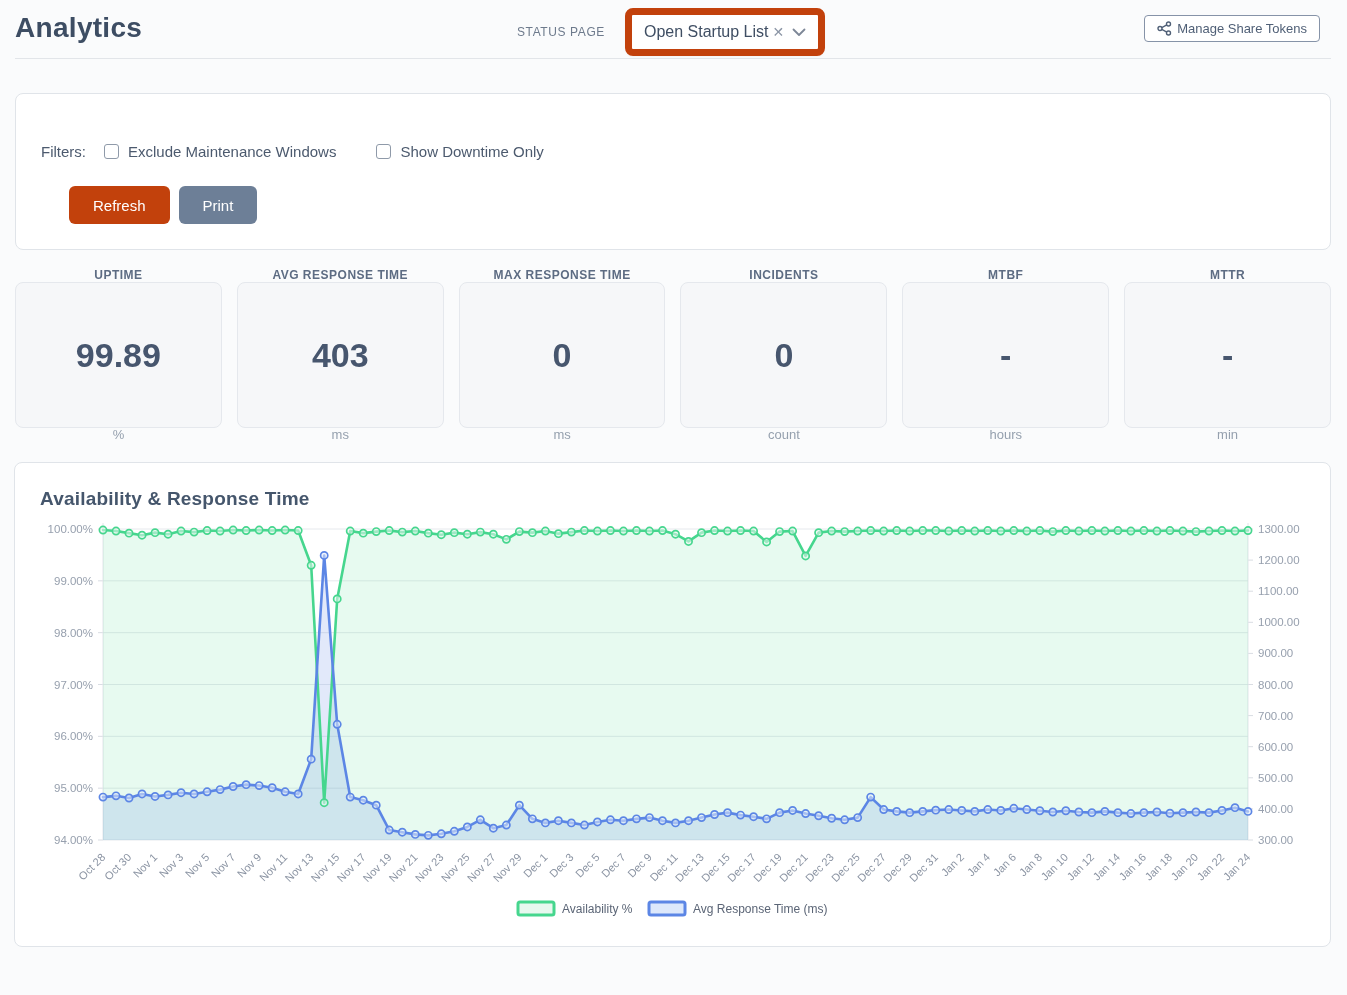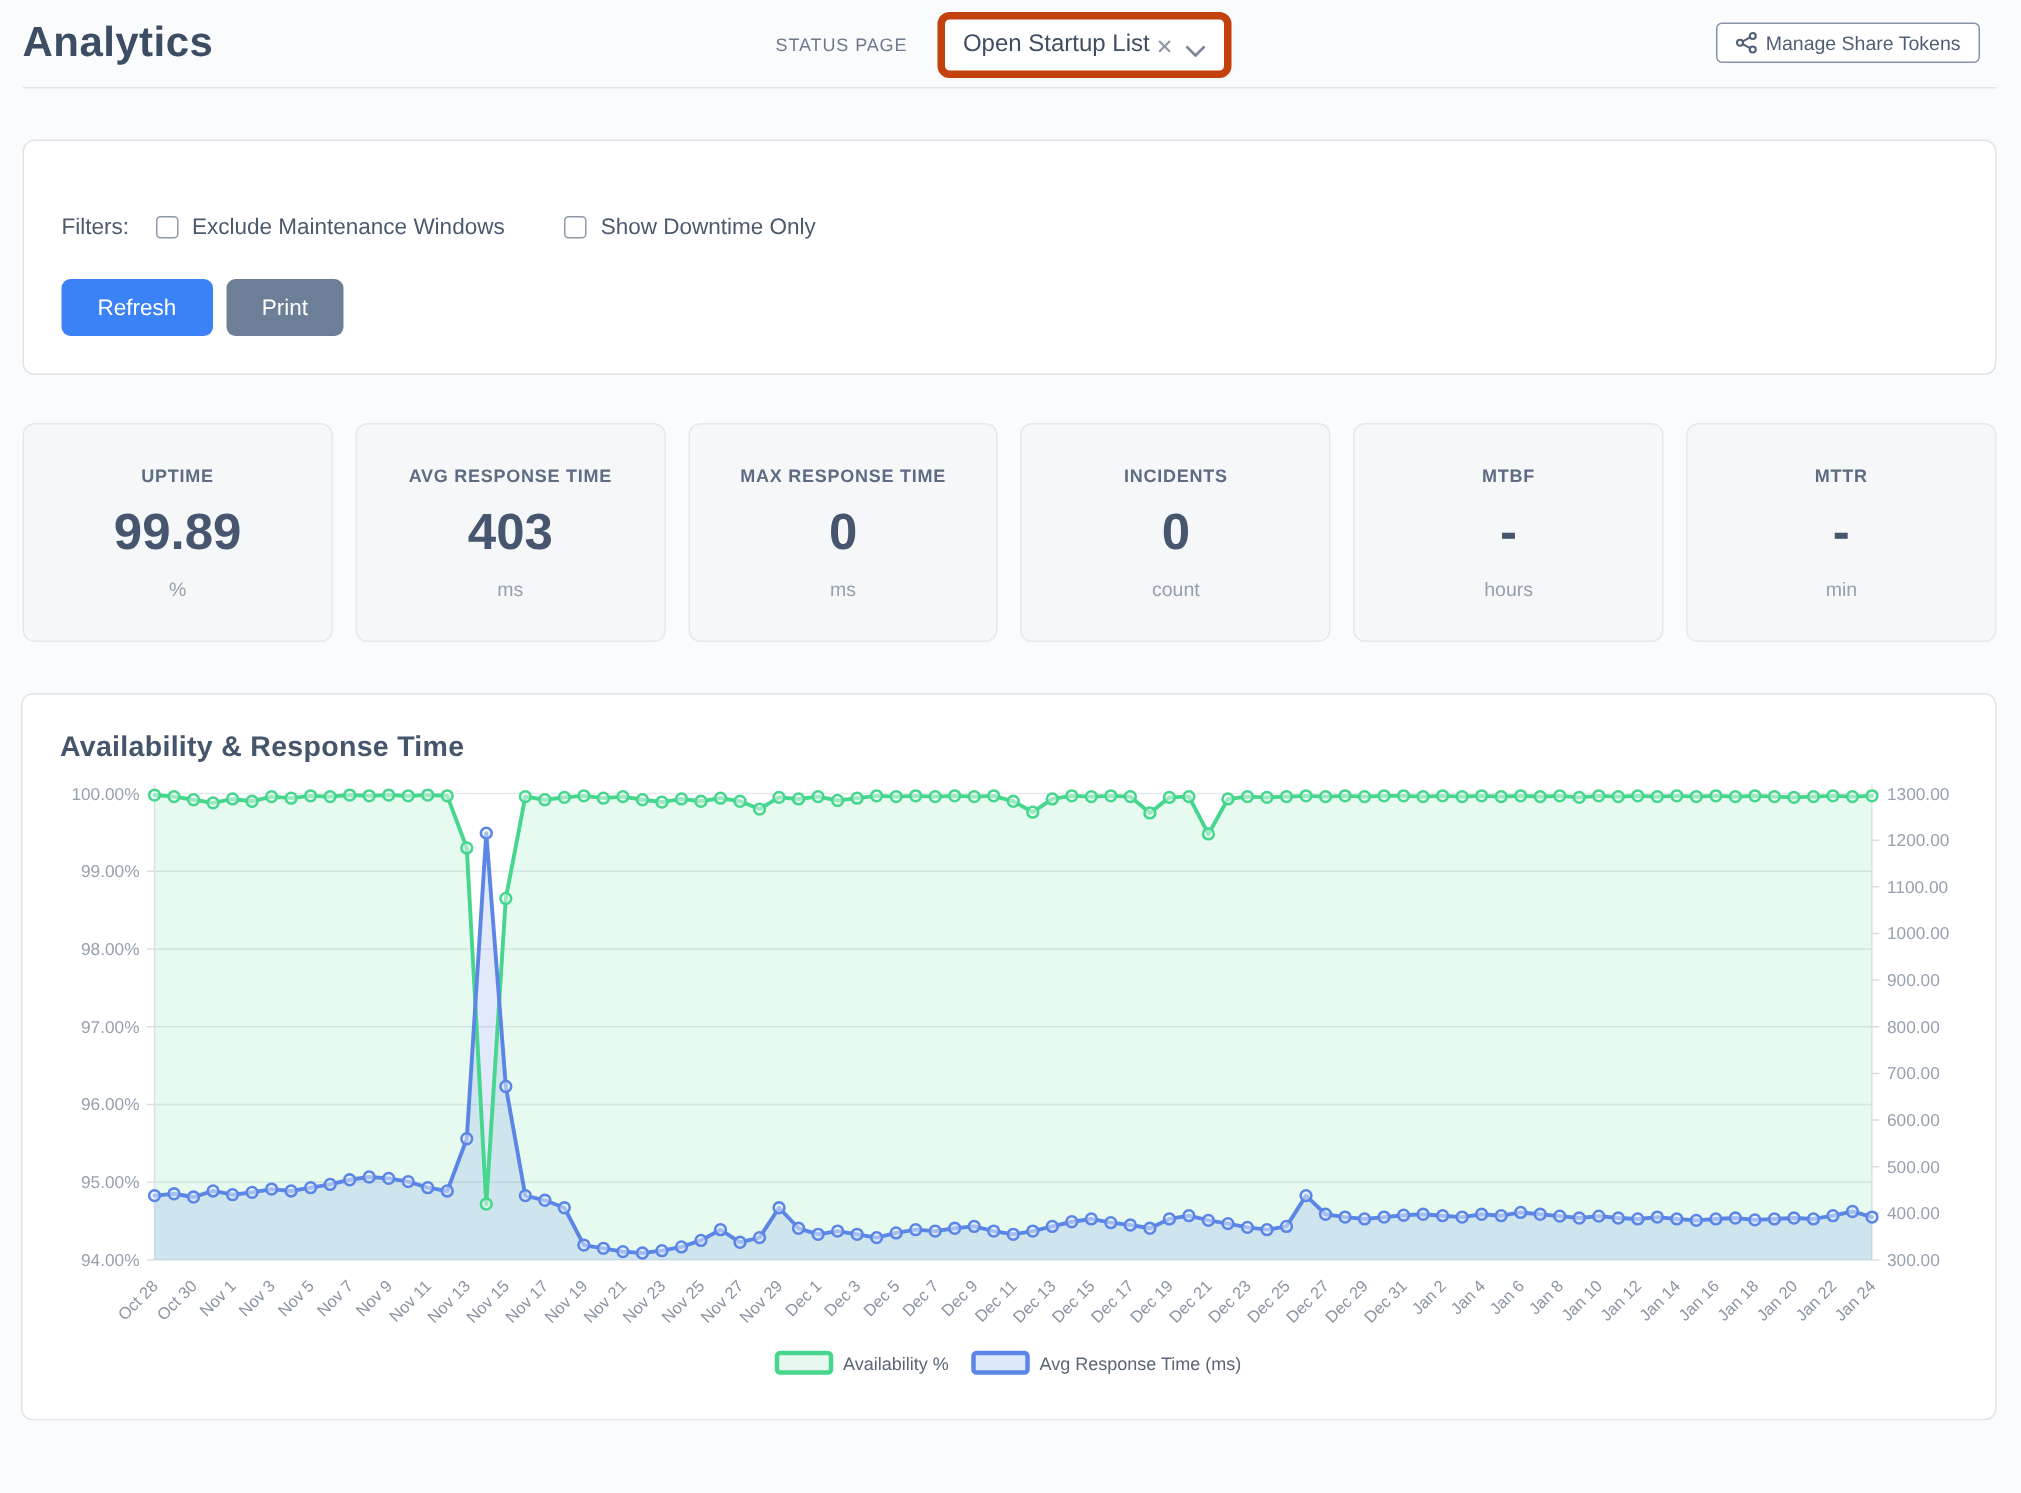--- a/index.html
+++ b/index.html
@@ -5,21 +5,21 @@
   * { margin:0; padding:0; box-sizing:border-box; }
   html,body { background:#fafbfc; font-family:"Liberation Sans", sans-serif; }
   body { width:1347px; }
 
   
   .header { display:flex; align-items:center; justify-content:space-between;
             padding:12px 27px 14px 15px; }
   .title { font-size:28px; font-weight:700; color:#3d4d63; letter-spacing:.3px; }
   .status-group { display:flex; align-items:center; gap:20px; position:absolute; left:517px; top:8px; }
   .status-label { font-size:12px; color:#6d7a8c; letter-spacing:.6px; font-weight:500; }
-  .select-box { display:flex; align-items:flex-end; gap:6px; background:#fff; border:5px solid #c2410c;
+  .select-box { display:flex; align-items:center; gap:6px; background:#fff; border:7px solid #c2410c;
                 border-radius:8px; padding:8px 12px; min-width:178px; cursor:pointer;
                 box-shadow:0 1px 2px rgba(0,0,0,.03); }
   .select-box .val { font-size:16px; color:#3f4e63; }
   .select-box .clear { color:#8b95a5; font-size:14px; margin-left:-2px; }
   .select-box svg { margin-left:2px; }
   .share-btn { display:flex; align-items:center; gap:5px; background:#fff; border:1px solid #8693a8;
                border-radius:4px; padding:5px 12px; font-size:13px; color:#4f5f76; cursor:pointer; }
   .divider { border:none; border-top:1px solid #e2e5e9; margin:0 16px 0 15px; }
 
   
@@ -31,27 +31,27 @@
             padding:0 17px; font-size:14px; color:#4c5a6e; margin-right:13px; cursor:pointer;
             font-family:"Liberation Sans",sans-serif; }
   .tp-btn.active { background:#6d8cf0; border-color:#6d8cf0; color:#fff; }
   .filters-row { margin-top:23px; }
   .filter-item { display:flex; align-items:center; gap:9px; margin-right:40px; cursor:pointer; }
   .checkbox { width:15px; height:15px; border:1.5px solid #8f9aa9; border-radius:3px; background:#fff; }
   .filter-text { font-size:15px; color:#4c5a6e; }
   .actions-row { margin-top:26px; }
   .btn { border:none; border-radius:6px; height:38px; padding:0 24px; font-size:15px; color:#fff;
          cursor:pointer; font-family:"Liberation Sans",sans-serif; }
-  .btn-refresh { background:#3b82f6; margin-right:9px; }
+  .btn-refresh { background:#c2410c; margin-right:9px;margin-left:28px; }
   .btn-print { background:#6d7f97; }
 
   
   .stats { display:grid; grid-template-columns:repeat(6,1fr); gap:15px; margin:32px 16px 0 15px; }
   .card { background:#f6f7f9; border:1px solid #e5e8ed; border-radius:8px; height:146px;
-          display:flex; flex-direction:column; align-items:center; justify-content:center; }
+          display:flex; flex-direction:column; align-items:center; justify-content:center;gap:42px; }
   .card-label { font-size:12px; font-weight:700; color:#5d6c83; letter-spacing:.5px; }
   .card-value { font-size:34px; font-weight:700; color:#47566e; margin:12px 0 10px 0; }
   .card-unit { font-size:13px; color:#95a0ae; }
 
   
   .chart-panel { margin-top:34px; padding:0;margin-left:14px; }
   .chart-title { font-size:19px; font-weight:700; color:#45566c; padding:25px 25px 4px 25px; letter-spacing:.2px; }
   #chart-svg { display:block; }
 </style>
 </head>

